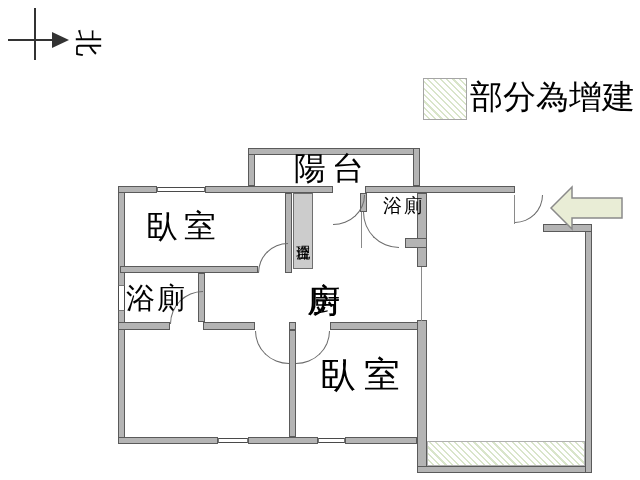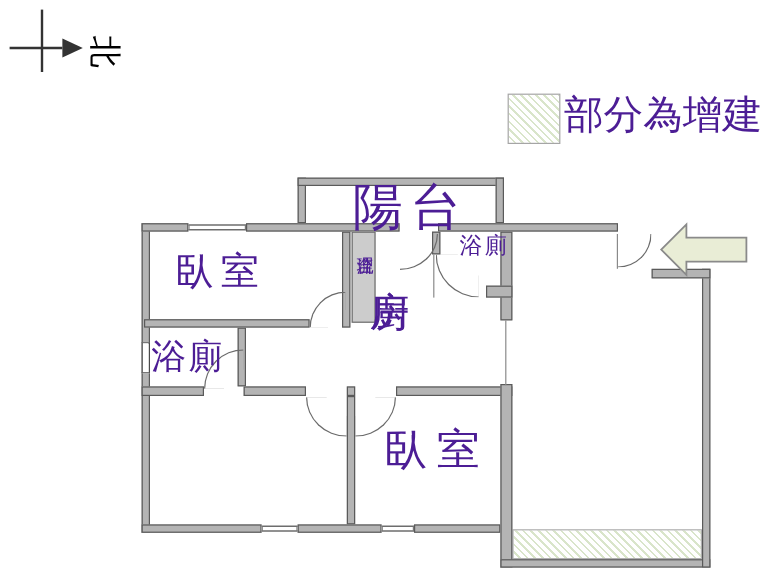--- a/index.html
+++ b/index.html
@@ -8,21 +8,21 @@
   .w{position:absolute;background:#b4b4b4;border:1px solid #5a5a5a;box-sizing:border-box;z-index:2;}
   .arc{position:absolute;box-sizing:border-box;z-index:2;}
   .arc.br{border-right:1px solid #6a6a6a;border-bottom:1px solid #6a6a6a;border-bottom-right-radius:100% 100%;}
   .arc.bl{border-left:1px solid #6a6a6a;border-bottom:1px solid #6a6a6a;border-bottom-left-radius:100% 100%;}
   .arc.tl{border-left:1px solid #6a6a6a;border-top:1px solid #6a6a6a;border-top-left-radius:100% 100%;}
   .win{position:absolute;background:#fff;border-top:1px solid #4a4a4a;border-bottom:1px solid #4a4a4a;
        border-left:1px solid #777;border-right:1px solid #777;box-sizing:border-box;z-index:2;}
   .winv{position:absolute;background:#fff;border-left:1px solid #4a4a4a;border-right:1px solid #4a4a4a;
        border-top:1px solid #777;border-bottom:1px solid #777;box-sizing:border-box;z-index:2;}
   .thinline{position:absolute;background:#8a8a8a;z-index:2;}
-  .lbl{position:absolute;color:#4c1d95;z-index:3;line-height:1.05;white-space:nowrap;}
+  .lbl{position:absolute;color:#000000;z-index:3;line-height:1.05;white-space:nowrap;text-align:center;}
   .vtext{writing-mode:vertical-rl;text-orientation:upright;white-space:normal;}
   .hatch{position:absolute;box-sizing:border-box;
          background:repeating-linear-gradient(45deg,#ffffff 0px,#ffffff 3px,#d9e5ca 3px,#d9e5ca 4.5px);}
   .legend-box{left:423px;top:78px;width:44px;height:42px;border:1px solid #a5a5a5;z-index:2;}
   .ext-strip{left:427px;top:441px;width:158px;height:25px;border:1px solid #b0b0b0;z-index:1;}
   .wm{position:absolute;left:126px;top:212px;font-family:"DejaVu Sans","Liberation Sans",sans-serif;
       font-weight:bold;font-size:58px;color:#b4b4b4;letter-spacing:2px;z-index:1;white-space:nowrap;}
   .counter{position:absolute;left:293px;top:193px;width:20px;height:76px;background:#cccccc;
            border:1px solid #6f6f6f;box-sizing:border-box;z-index:2;}
   .north{position:absolute;left:74px;top:25px;font-size:27px;z-index:3;transform:rotate(90deg);
@@ -87,21 +87,21 @@
   <div class="arc br" style="left:515px;top:195px;width:28px;height:28px"></div>
   <div class="arc tl" style="left:258px;top:243px;width:30px;height:30px"></div>
   <div class="arc tl" style="left:170px;top:291px;width:33px;height:33px"></div>
   <div class="arc bl" style="left:255px;top:331px;width:34px;height:33px"></div>
   <div class="arc br" style="left:296px;top:331px;width:34px;height:33px"></div>
 
   <svg width="78" height="48" style="position:absolute;left:548px;top:185px;z-index:2" viewBox="0 0 78 48">
     <polygon points="3,23 24,2 24,13 74,13 74,33 24,33 24,44" fill="#e9edd6" stroke="#8a8a8a" stroke-width="1.5"></polygon>
   </svg>
 
-  <div class="lbl" style="left:294px;top:152px;font-size:42px;letter-spacing:6px">陽台</div>
+  <div class="lbl" style="left:294px;top:152px;font-size:32px;letter-spacing:6px">陽台</div>
   <div class="lbl" style="left:146px;top:210px;font-size:32px;letter-spacing:6px">臥室</div>
   <div class="lbl vtext" style="left:306px;top:216px;font-size:33px;height:80px">廚房</div>
   <div class="lbl vtext" style="left:295px;top:203px;font-size:14px;height:62px">流理台</div>
   <div class="lbl" style="left:383px;top:196px;font-size:19px;letter-spacing:2px">浴廁</div>
   <div class="lbl" style="left:126px;top:283px;font-size:29px;letter-spacing:2px">浴廁</div>
   <div class="lbl" style="left:320px;top:357px;font-size:36px;letter-spacing:8px">臥室</div>
 
 </div>
 
 </body></html>

